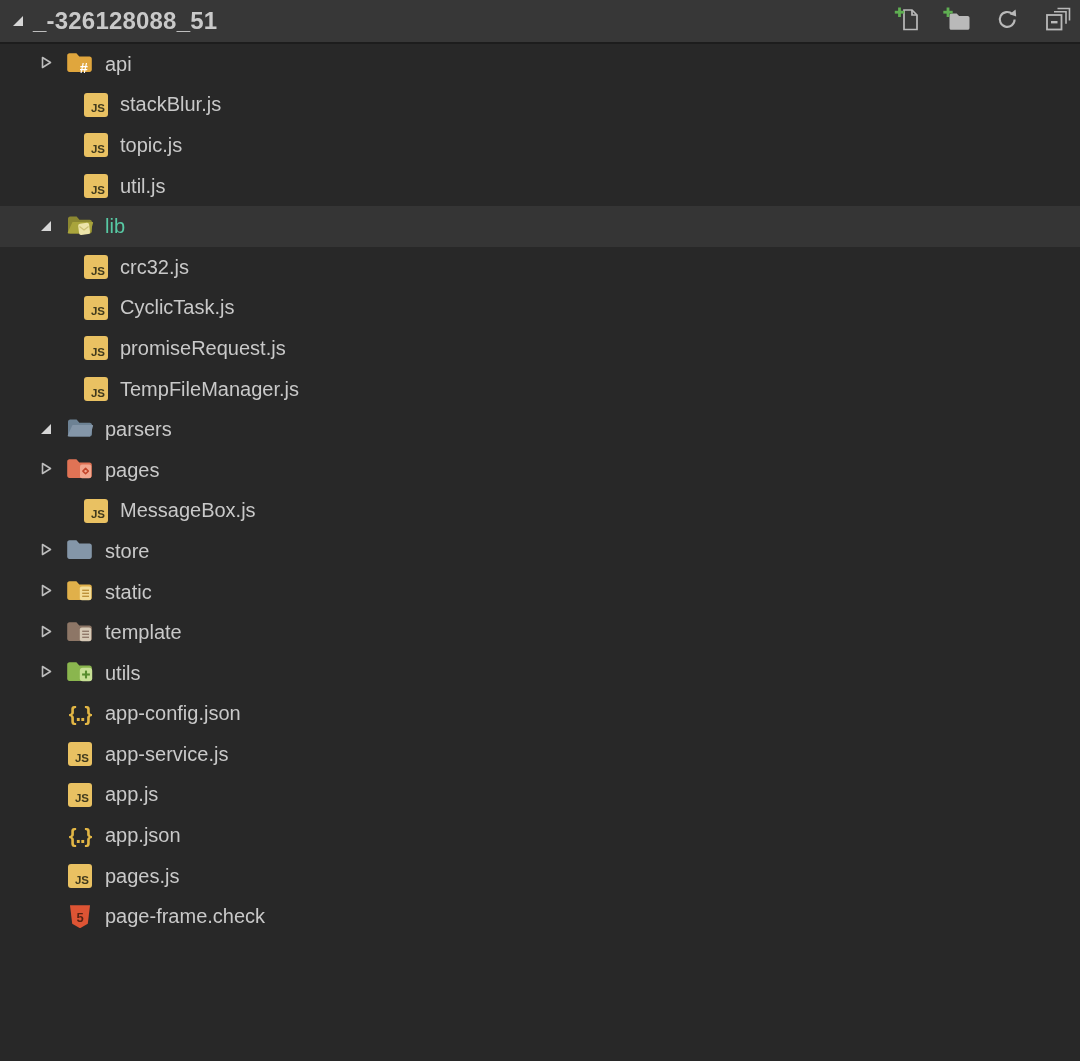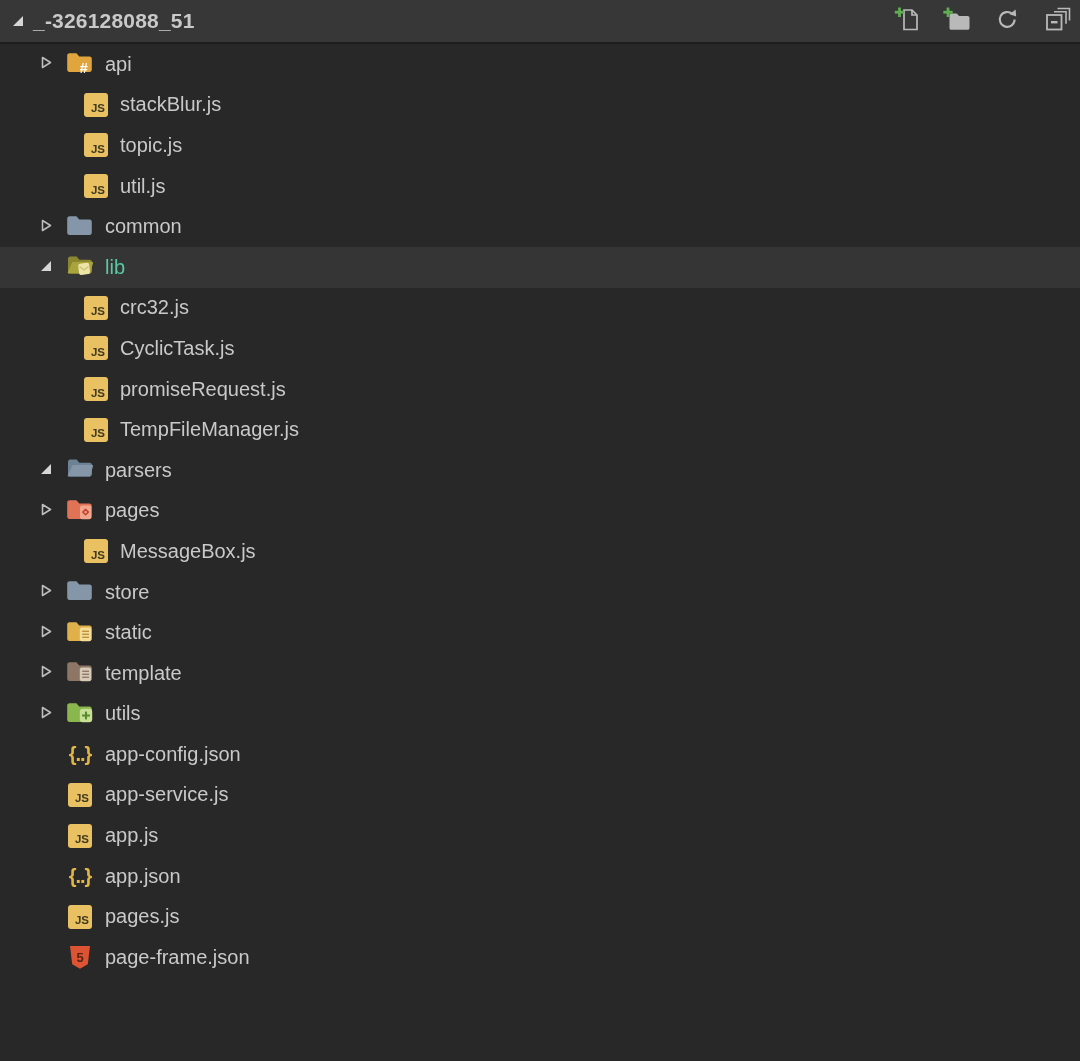--- a/index.html
+++ b/index.html
@@ -9,21 +9,21 @@
     font-family:"Liberation Sans",sans-serif;
     -webkit-font-smoothing:antialiased;
   }
   #header{
     height:42px;background:var(--header_bg,#373737);
     border-bottom:2px solid var(--divider,#1d1d1d);
     display:flex;align-items:center;padding-left:12px;box-sizing:content-box;
   }
   .root-arrow{display:flex;align-items:center;}
   #header-title{
-    margin-left:9px;color:var(--text,#c9c9c9);font-size:21px;font-weight:700;letter-spacing:.2px;
+    margin-left:9px;color:var(--text,#c9c9c9);font-size:24px;font-weight:700;letter-spacing:.2px;
   }
   #header-actions{margin-left:auto;display:flex;gap:20px;padding-right:8px;}
   .hbtn{width:30px;height:30px;display:flex;align-items:center;justify-content:center;
     background:transparent;border:none;padding:0;cursor:pointer;}
   #tree{width:100%;}
   .row{
     display:flex;align-items:center;height:40.6px;width:100%;
     box-sizing:border-box;cursor:default;
   }
   .row.lvl1{padding-left:34px;}
@@ -132,33 +132,20 @@
           <span class="badge-js">JS</span>
         </span>
         <span class="label">topic.js</span>
       </div>
       <div class="row lvl2">
         <span class="icon-slot">
           <span class="badge-js">JS</span>
         </span>
         <span class="label">util.js</span>
       </div>
-      <div class="row lvl1">
-        <span class="arrow-slot">
-          <span class="arrow"><svg width="12" height="13" viewBox="0 0 12 13">
-              <polygon points="2.5,1.5 10.5,6.5 2.5,11.5" fill="none" stroke="#bdbdbd" stroke-width="1.6" stroke-linejoin="round"></polygon>
-            </svg></span>
-        </span>
-        <span class="icon-slot">
-          <span><svg width="28" height="24" viewBox="0 0 28 24">
-              <path d="M1.2 5.4 C1.2 4.2 2.2 3.2 3.4 3.2 h7 l2.9 3.3 h10.3 c1.2 0 2.2 1 2.2 2.2 v11.1 c0 1.2-1 2.2-2.2 2.2 H3.4 c-1.2 0-2.2-1-2.2-2.2 Z" fill="#8496a8"></path>
-            </svg></span>
-        </span>
-        <span class="label">common</span>
-      </div>
       <div class="row lvl1 selected">
         <span class="arrow-slot">
           <span class="arrow"><svg width="12" height="12" viewBox="0 0 12 12">
               <polygon points="11,1 11,11 1,11" fill="#d6d6d6"></polygon>
             </svg></span>
         </span>
         <span class="icon-slot">
           <span><svg width="28" height="24" viewBox="0 0 28 24">
               <path d="M2 5.7 C2 4.5 3 3.5 4.2 3.5 h6.4 l2.8 3.2 h10.4 c1.2 0 2.2 1 2.2 2.2 v9.3 c0 1.2-1 2.2-2.2 2.2 H4.2 C3 20.4 2 19.4 2 18.2 Z" fill="#8b8731"></path>
               <polygon points="7,9.6 26.4,9.6 23.6,19.7 2.4,19.7" fill="#a9a43c" stroke="#a9a43c" stroke-width="1.4" stroke-linejoin="round"></polygon>
@@ -329,16 +316,16 @@
         <span class="icon-slot">
           <span class="badge-js">JS</span>
         </span>
         <span class="label">pages.js</span>
       </div>
       <div class="row lvl1">
         <span class="arrow-slot"></span>
         <span class="icon-slot">
           <span class="icon-html">5</span>
         </span>
-        <span class="label">page-frame.json</span>
+        <span class="label">page-frame.check</span>
       </div>
     </div>
 </div>
 
 </body></html>

